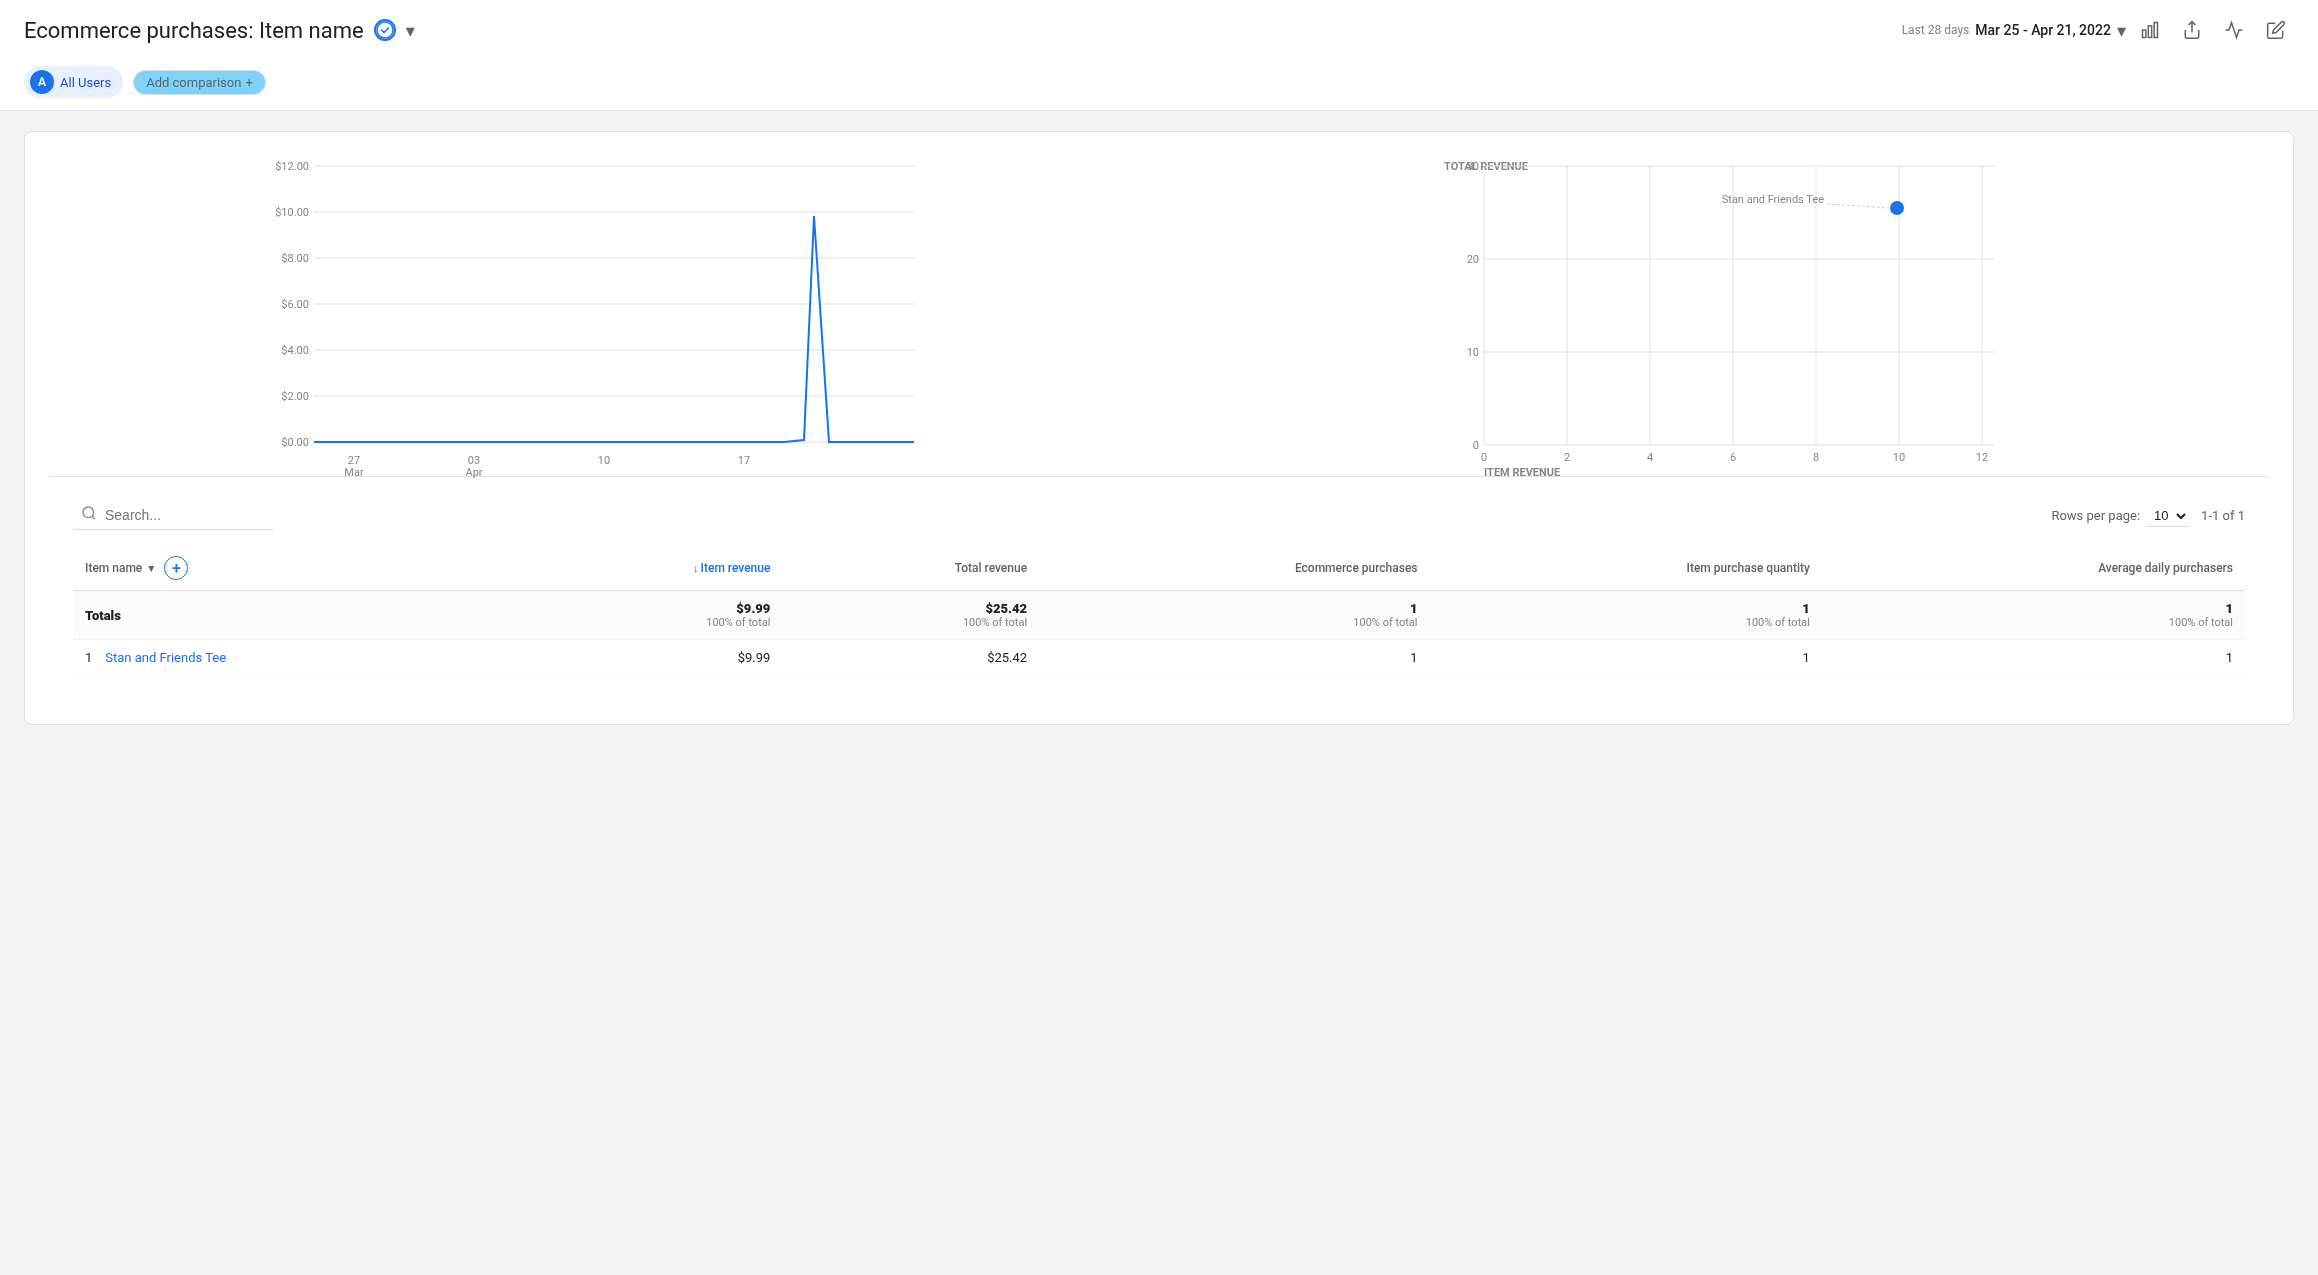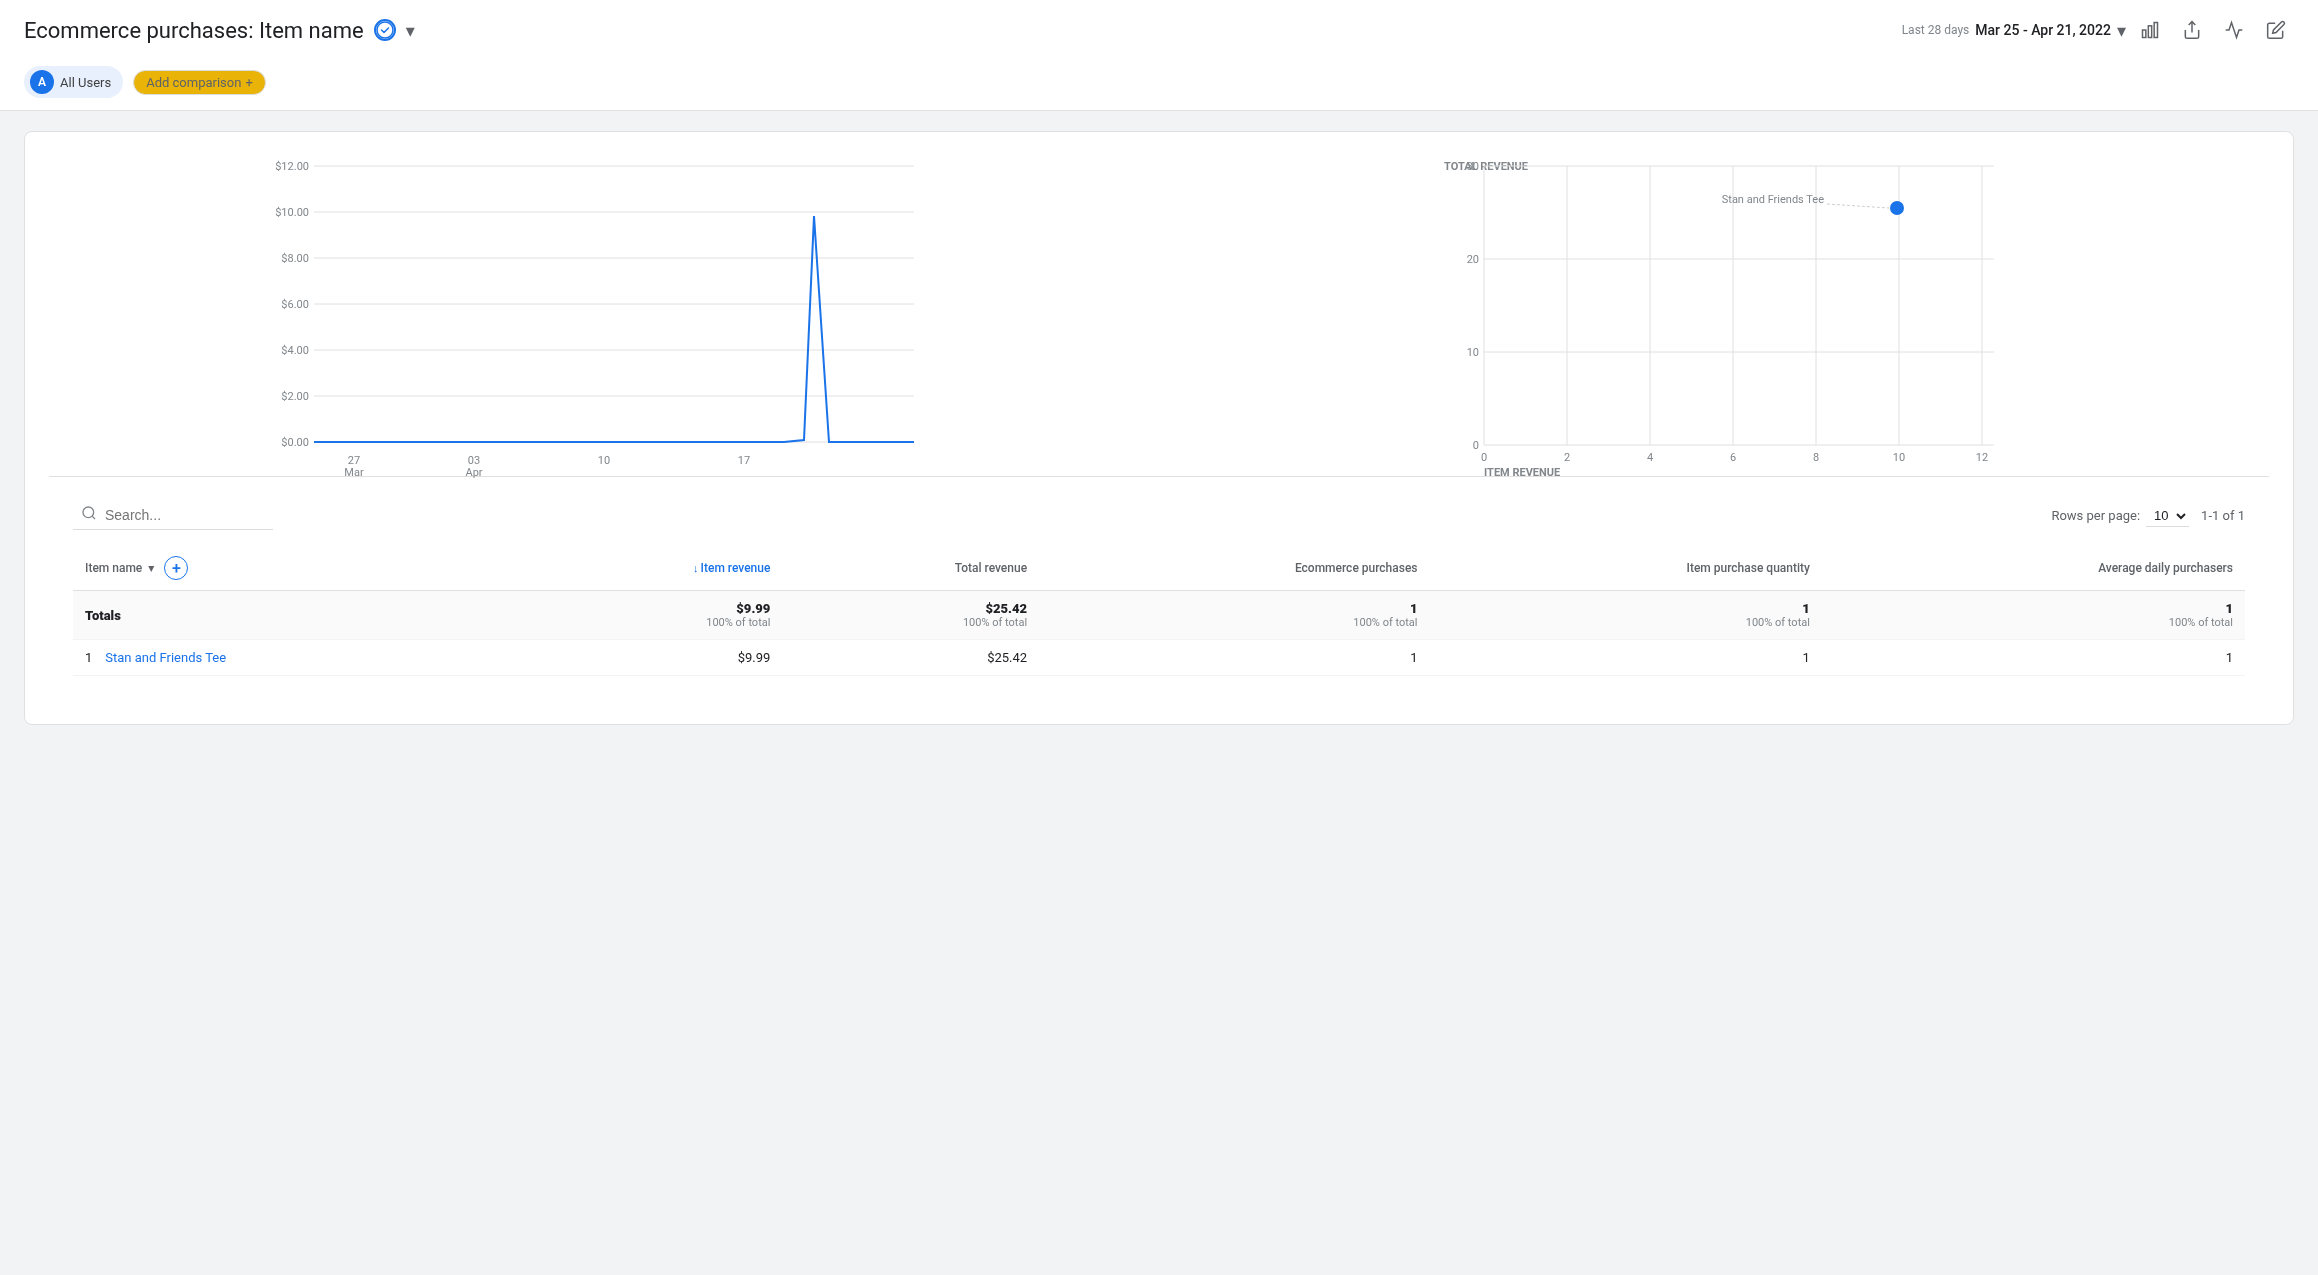--- a/index.html
+++ b/index.html
@@ -100,30 +100,30 @@
       background: #1a73e8;
       color: #fff;
       font-size: 12px;
       font-weight: 600;
       display: flex;
       align-items: center;
       justify-content: center;
     }
     .user-label {
       font-size: 13px;
-      color: #404040;
+      color: #1d4ed8;
     }
     .add-comparison-btn {
       display: flex;
       align-items: center;
       gap: 4px;
       border: 1px solid #dadce0;
       border-radius: 16px;
       padding: 4px 12px;
-      background: #eab308;
+      background: #7dd3fc;
       cursor: pointer;
       font-size: 13px;
       color: #5f6368;
     }
     .main-content {
       padding: 20px 24px;
     }
     .charts-panel {
       background: #fff;
       border-radius: 8px;

